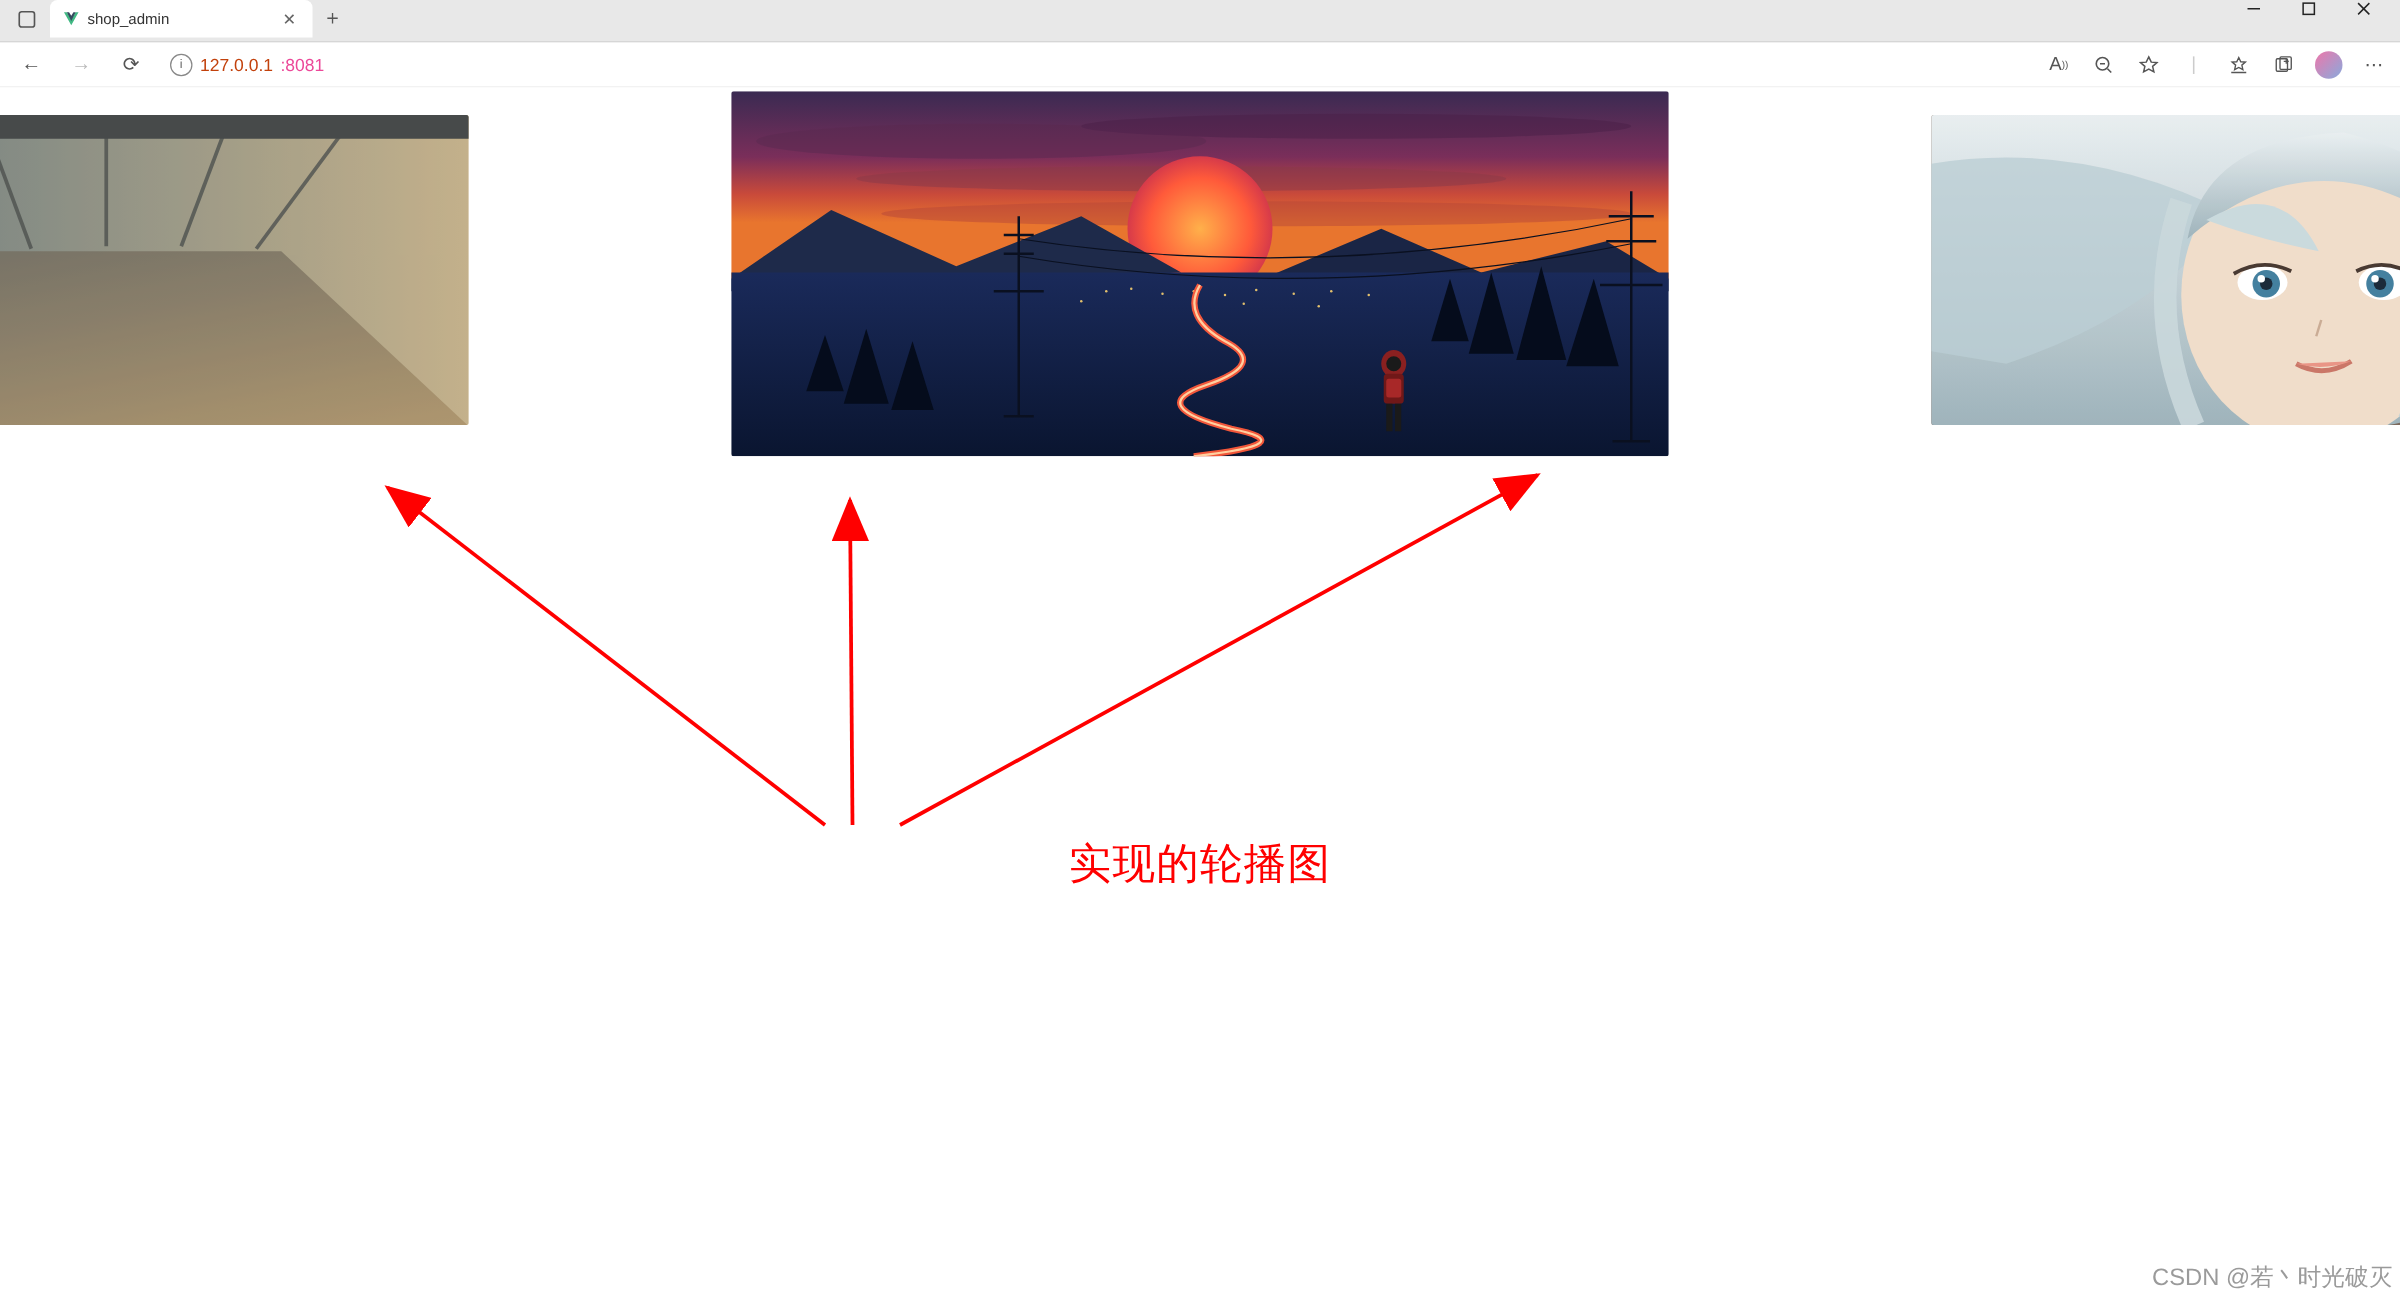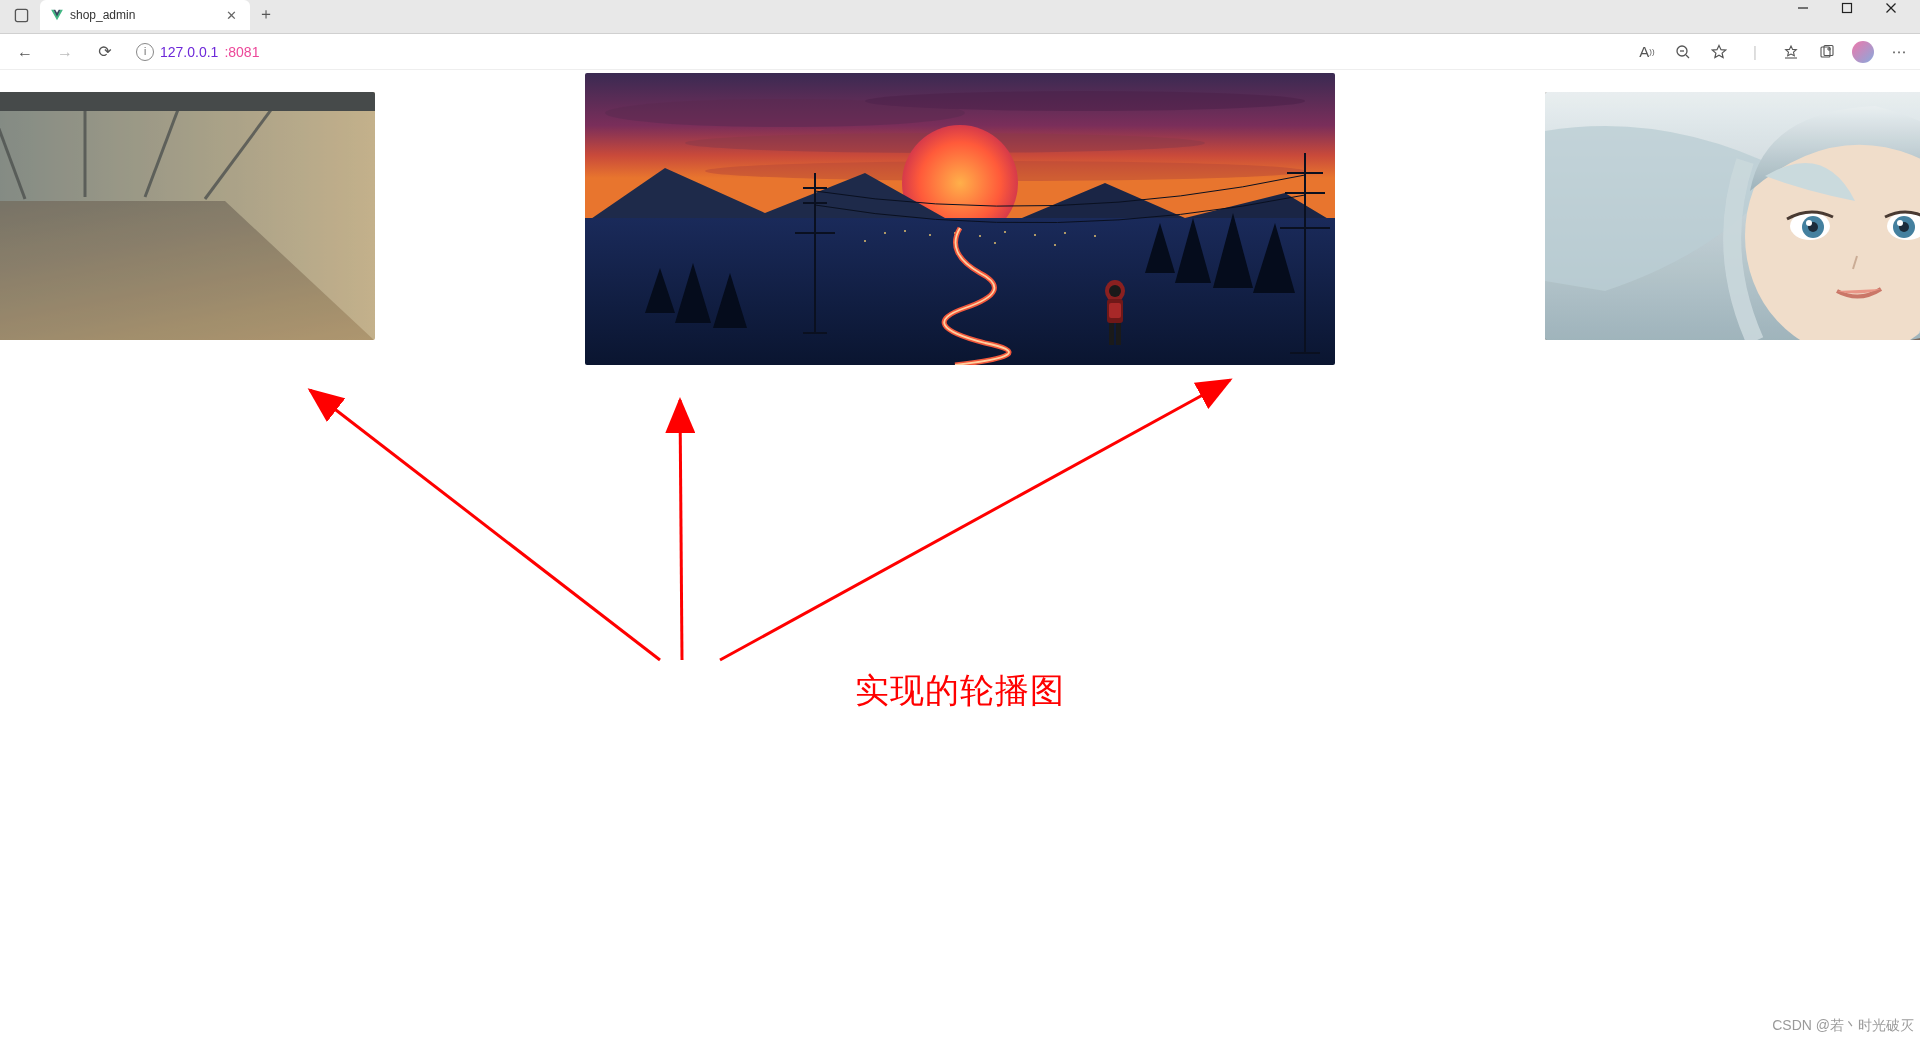--- a/index.html
+++ b/index.html
@@ -13,21 +13,21 @@
     .tab .close { margin-left: auto; font-size: 13px; color: #666; padding: 0 3px; }
     .new-tab { width: 28px; height: 28px; display: flex; align-items: center; justify-content: center; font-size: 16px; color: #555; margin-left: 2px; }
     .window-controls { margin-left: auto; display: flex; gap: 18px; padding: 0 10px 6px; color: #333; }
     .window-controls span { width: 26px; text-align: center; }
 
     .addr-bar { height: 36px; background: #fff; display: flex; align-items: center; padding: 0 10px; gap: 10px; border-bottom: 1px solid #eee; }
     .nav-btn { width: 30px; height: 30px; display: flex; align-items: center; justify-content: center; color: #555; font-size: 16px; border-radius: 4px; }
     .nav-btn.disabled { color: #bbb; }
     .url-wrap { flex: 1; display: flex; align-items: center; gap: 6px; font-size: 14px; color: #666; padding-left: 6px; }
     .url-wrap .info-icon { width: 18px; height: 18px; display: inline-flex; align-items: center; justify-content: center; border: 1px solid #888; border-radius: 50%; font-size: 10px; color: #666; }
-    .url-host { color: #6d28d9; }
+    .url-host { color: #c2410c; }
     .url-port { color: #ec4899; }
     .right-icons { display: flex; gap: 14px; align-items: center; color: #555; font-size: 15px; }
     .right-icons span { width: 22px; height: 22px; display: inline-flex; align-items: center; justify-content: center; }
     .right-icons .profile { background: linear-gradient(135deg,#e7a 0%,#8ad 100%); border-radius:50%; width:22px; height:22px; }
 
     
     .content { position: relative; height: calc(100vh - 70px); background:#fff; overflow:hidden; }
 
     
     .carousel-viewport { position: relative; width: 100%; height: 298px; overflow: hidden; }
@@ -35,21 +35,21 @@
     .slide { position: absolute; width: 750px; height: 292px; border-radius: 2px; overflow: hidden; display:flex; align-items:center; justify-content:center; }
     .slide-center { left: 50%; transform: translateX(-50%); z-index: 3; }
     .slide-left { left: 0; transform: translateX(-50%); z-index: 1; height: 248px; top: 22px; opacity: 0.9; }
     .slide-right { right: 0; transform: translateX(50%); z-index: 1; height: 248px; top: 22px; opacity: 0.95; }
 
     
     .annotation-layer { position: absolute; inset: 0; pointer-events: none; }
     .annotation-text { position:absolute; left:50%; top:598px; transform: translateX(-50%); color:#ff0000; font-size:34px; font-weight:400; letter-spacing:1px; }
 
     
-    .watermark { position: absolute; right: 6px; bottom: 4px; color: rgba(120,120,120,0.75); font-size: 14px; }
+    .watermark { position: absolute; right: 6px; bottom: 4px; color: rgba(120,120,120,0.75); font-size: 19px; }
 
     
     .img-sunset { width:100%; height:100%; }
     .img-station { width:100%; height:100%; }
     .img-face { width:100%; height:100%; }
   </style>
 </head>
 <body>
 
 <div class="browser-toolbar">

